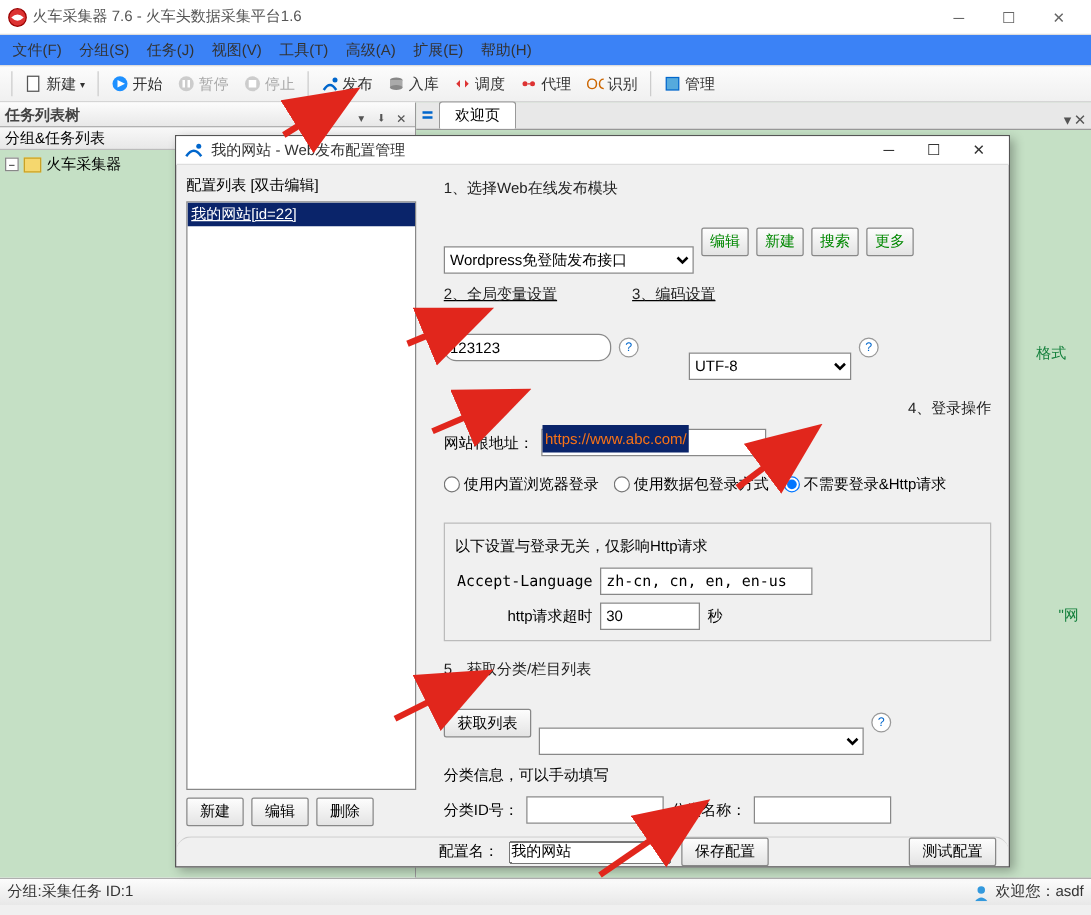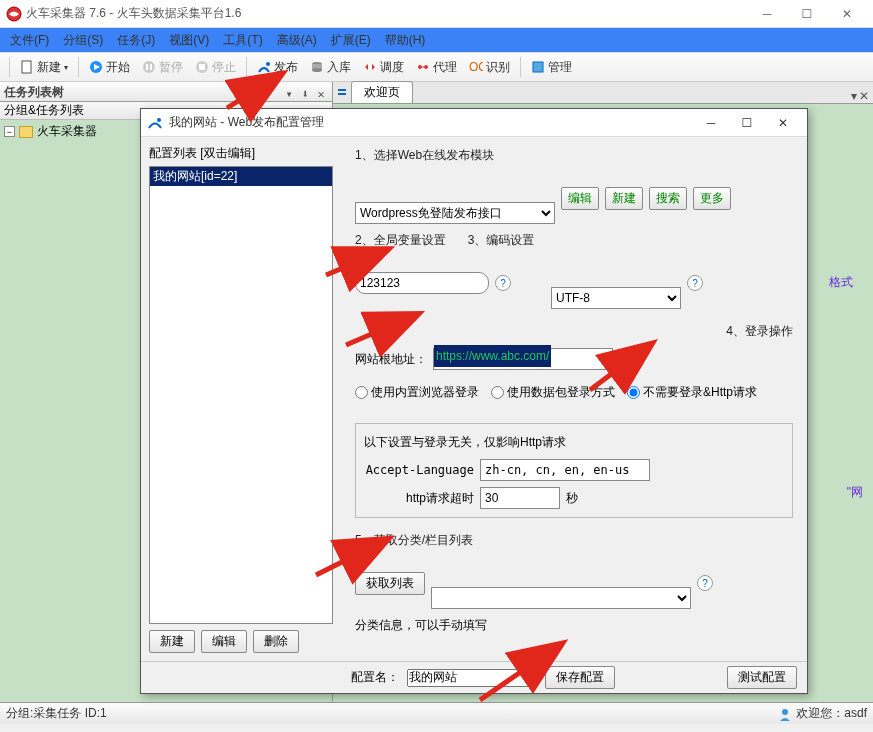--- a/index.html
+++ b/index.html
@@ -30,56 +30,56 @@
 .treerow.sel { background:#c5e0c5; }
 .treerow .exp { width:11px; height:11px; border:1px solid #888; background:#fff; display:flex; align-items:center; justify-content:center; font-size:9px; }
 .treerow .fold { width:14px; height:12px; background:#f5d76e; border:1px solid #c9a227; }
 
 .rightpanel { flex:1; background:#c5e0c5; position:relative; }
 .tabs { height:22px; display:flex; align-items:flex-end; padding-left:18px; background:#e8e8e8; border-bottom:1px solid #999; }
 .tabs .expico { position:absolute; left:2px; top:3px; width:14px; height:14px; }
 .tab { padding:2px 12px; background:#fff; border:1px solid #999; border-bottom:none; border-radius:3px 3px 0 0; margin-right:2px; }
 .tabs .tctrls { margin-left:auto; display:flex; gap:2px; padding-right:4px; color:#555; }
 .rightcontent { background:#c5e0c5; height:596px; position:relative; padding:30px 10px; }
-.bgtext { position:absolute; color:#6d28d9; }
+.bgtext { position:absolute; color:#15803d; }
 
 .dialog { position:absolute; left:140px; top:108px; width:668px; height:586px; background:#f0f0f0; border:1px solid #555; box-shadow:3px 3px 8px rgba(0,0,0,0.3); display:flex; flex-direction:column; }
 .dialog .dtitle { height:28px; background:#fff; display:flex; align-items:center; padding:0 6px; border-bottom:1px solid #ddd; }
 .dialog .dtitle .dicon { width:16px; height:16px; margin-right:6px; }
 .dialog .dtitle .dtxt { flex:1; color:#333; }
 .dialog .dtitle .dbtn { width:36px; height:22px; display:flex; align-items:center; justify-content:center; color:#333; }
 .dialog .dbody { flex:1; display:flex; }
 .dialog .dleft { width:200px; padding:8px; display:flex; flex-direction:column; }
 .dialog .dleft .lbl { margin-bottom:4px; }
 .dialog .listbox { flex:1; background:#fff; border:1px solid #888; overflow:auto; }
 .dialog .listbox .item { padding:1px 3px; }
-.dialog .listbox .item.sel { background:#0a246a; color:#fff; }
+.dialog .listbox .item.sel { background:#0a246a; color:#fff;text-decoration:underline; }
 .dialog .btnrow { display:flex; gap:6px; margin-top:6px; }
 .dialog .btn { padding:2px 10px; background:linear-gradient(#fdfdfd,#e4e4e4); border:1px solid #888; border-radius:2px; }
 .dialog .dright { flex:1; padding:10px 14px; display:flex; flex-direction:column; gap:8px; }
 .section-lbl { color:#222; }
 .frow { display:flex; align-items:center; gap:6px; }
 .frow .input { background:#fff; border:1px solid #888; padding:2px 4px; height:22px; }
 .frow select { background:#fff; border:1px solid #888; height:22px;margin-top:30px; }
 .greenbtn { color:#008800; padding:2px 6px; background:linear-gradient(#fdfdfd,#e4e4e4); border:1px solid #888; border-radius:2px; }
 .helpico { width:16px; height:16px; border:1px solid #999; border-radius:50%; background:#fff; display:flex; align-items:center; justify-content:center; font-size:10px; color:#0066cc; }
 .fieldset { border:1px solid #bbb; padding:10px 8px 8px 8px; margin-top:4px; position:relative; }
 .radios { display:flex; gap:12px; margin:6px 0 10px 0; }
 .radio { display:flex; align-items:center; gap:3px; }
 .radio input { margin:0; }
-.dialog .foot { height:32px; border-top:1px solid #ccc; display:flex; align-items:center; padding:0 10px; gap:8px; }
+.dialog .foot { height:32px; border-top:1px solid #ccc; display:flex; align-items:center; padding:0 10px; gap:8px;border-radius:14px; }
 .dialog .idle { height:22px; background:#fff; border-top:1px solid #ccc; padding:2px 6px; color:#555; }
 
 .statusbar { height:22px; background:linear-gradient(#fcfcfc,#e8e8e8); border-top:1px solid #999; display:flex; align-items:center; padding:0 6px; gap:20px; color:#333; }
 .statusbar .sright { margin-left:auto; display:flex; align-items:center; gap:4px; }
 .statusbar .sright .pico { width:14px; height:14px; }
 
 .arrow { position:absolute; pointer-events:none; }
 
-.url-sel { background:#0a246a; color:#22c55e; padding:4px 2px; }
+.url-sel { background:#0a246a; color:#f97316; padding:4px 2px; }
 </style>
 </head>
 <body>
 
 <div class="titlebar">
   <span class="icon">
     <svg width="16" height="16">
         <circle cx="8" cy="8" r="7" fill="#d33" stroke="#900"></circle>
         <path d="M3 8 Q8 3 13 8 Q8 13 3 8" fill="#fff"></path>
       </svg>
@@ -245,21 +245,21 @@
     <div class="dright">
       <div class="section-lbl">1、选择Web在线发布模块</div>
       <div class="frow">
         <select style="width:200px;"><option>Wordpress免登陆发布接口</option></select>
         <div class="greenbtn">编辑</div>
         <div class="greenbtn">新建</div>
         <div class="greenbtn">搜索</div>
         <div class="greenbtn">更多</div>
       </div>
 
-      <div class="frow" style="gap:22px;">
+      <div class="frow" style="gap:60px;text-decoration:underline;">
         <div class="section-lbl">2、全局变量设置</div>
         <div class="section-lbl">3、编码设置</div>
       </div>
       <div class="frow">
         <input class="input" style="width: 134px; border-radius: 10px;" value="123123">
         <div class="helpico">?</div>
         <div style="width:28px;"></div>
         <select style="width:130px;"><option>UTF-8</option></select>
         <div class="helpico">?</div>
       </div>
@@ -296,20 +296,26 @@
         </div>
       </div>
 
       <div class="section-lbl" style="margin-top:6px;">5、获取分类/栏目列表</div>
       <div class="frow">
         <div class="btn">获取列表</div>
         <select style="width:260px;"></select>
         <div class="helpico">?</div>
       </div>
       <div>分类信息，可以手动填写</div>
+      <div class="frow">
+        <span>分类ID号：</span>
+        <input class="input" style="width: 110px;">
+        <span>分类名称：</span>
+        <input class="input" style="width: 110px;">
+      </div>
     </div>
   </div>
   <div class="foot">
     <div style="width:192px;"></div>
     <span>配置名：</span>
     <input class="input" style="width: 130px;" value="我的网站">
     <div class="btn">保存配置</div>
     <div style="flex:1;"></div>
     <div class="btn">测试配置</div>
   </div>

